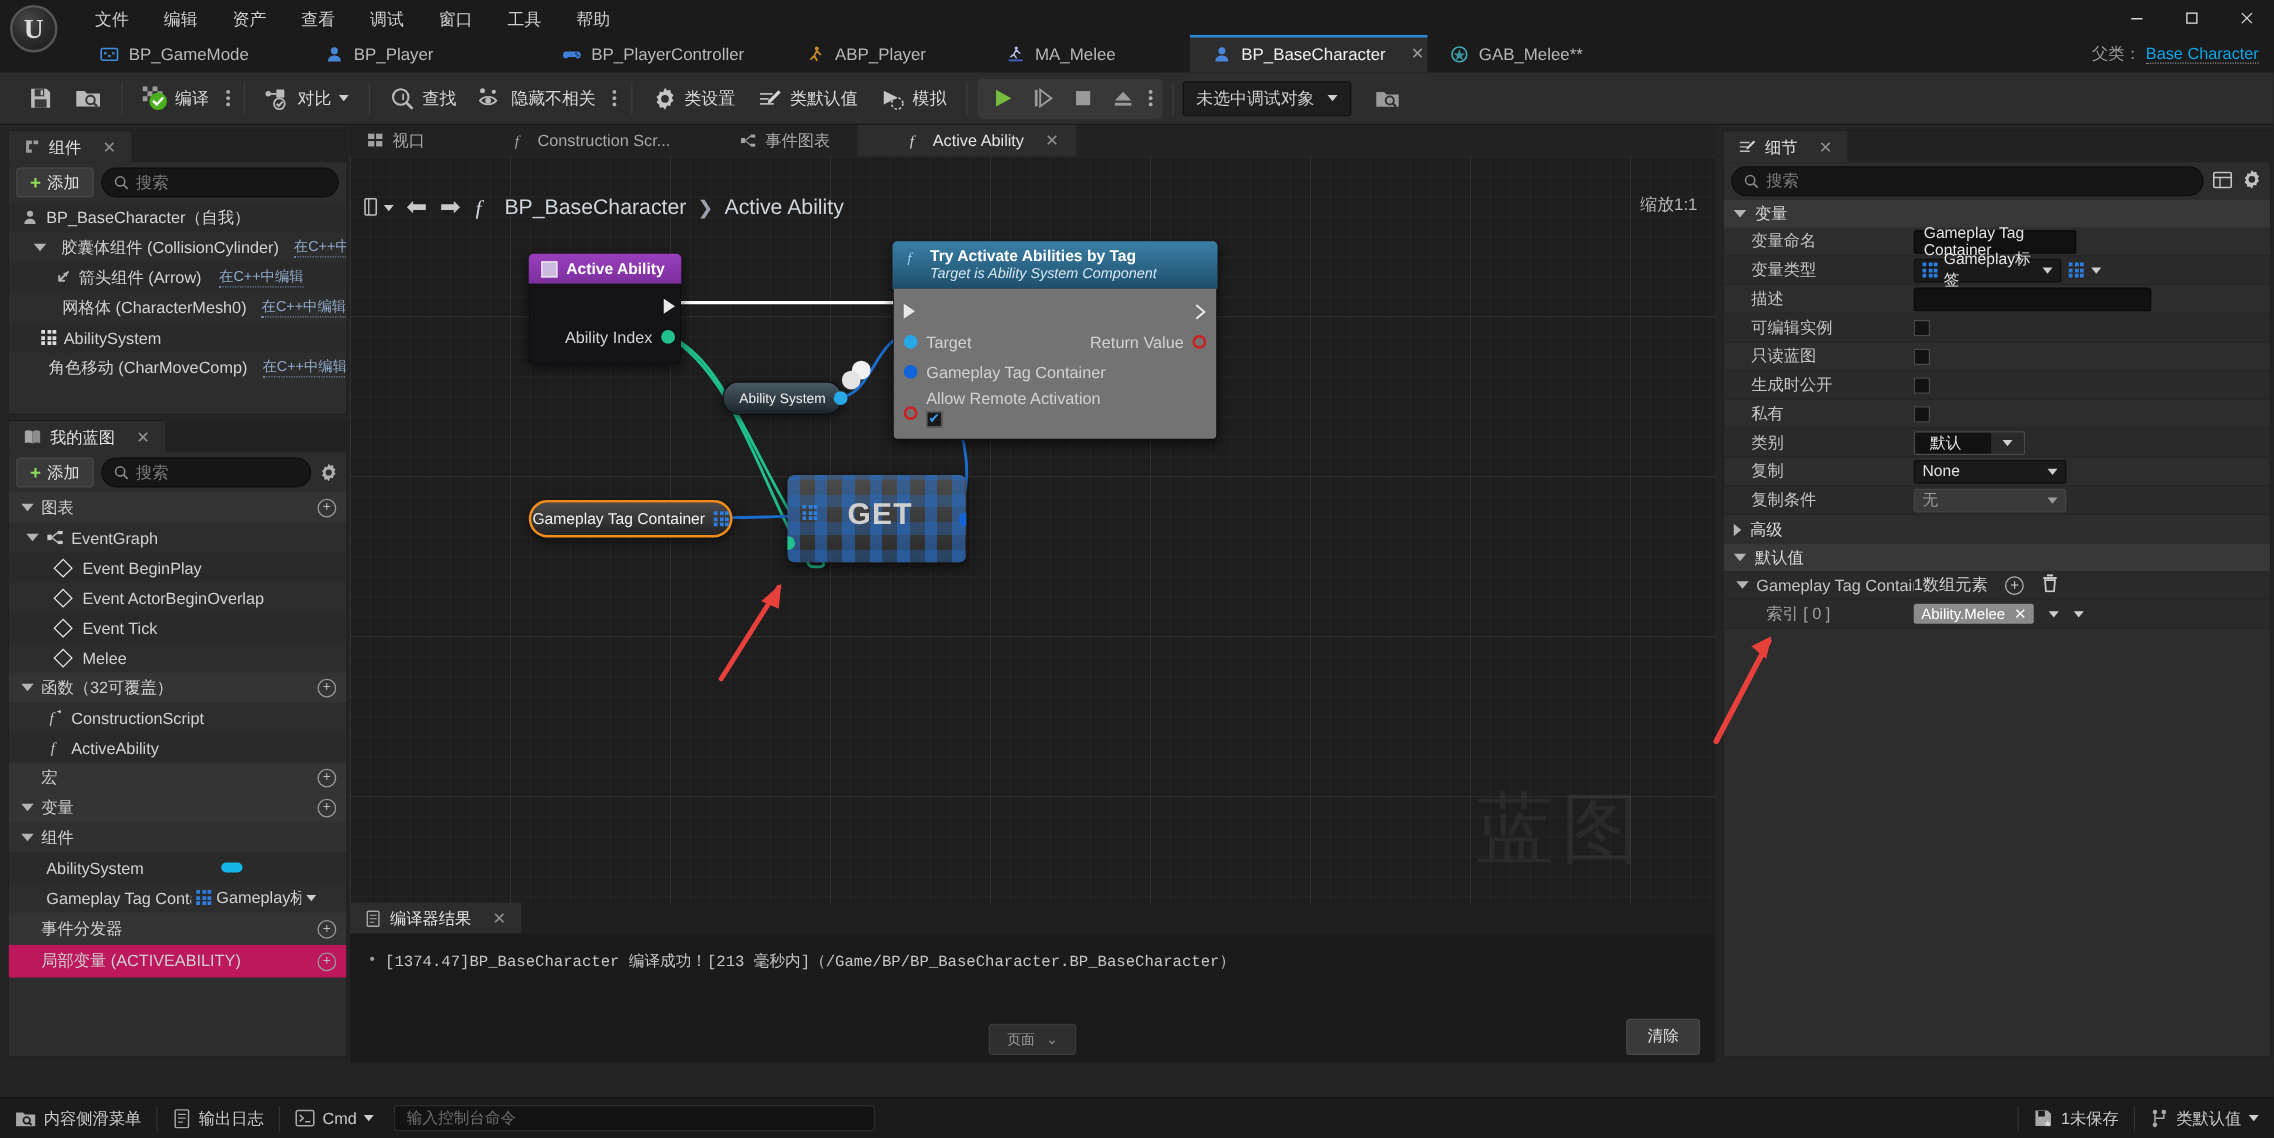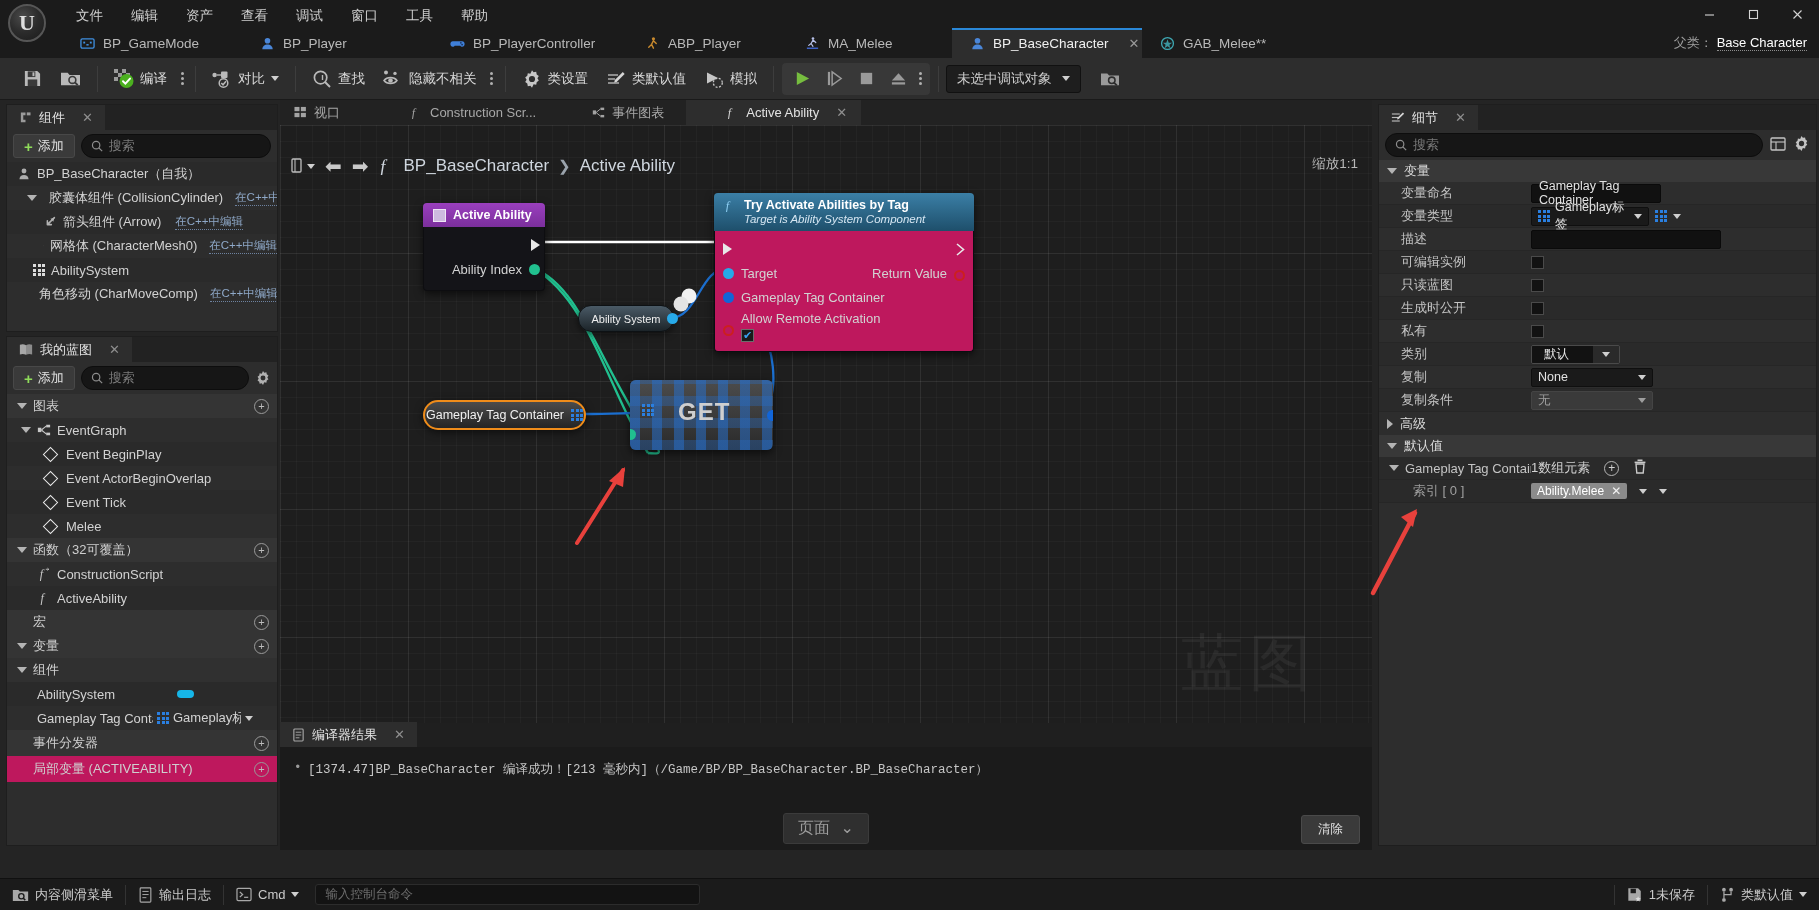--- a/index.html
+++ b/index.html
@@ -28,21 +28,21 @@
   
   .tabbar { position:absolute; top:28px; left:0; width:1819px; height:30px; background:#1b1b1b; }
   .tabs { position:absolute; left:62px; top:0; height:30px; display:flex; }
   .tab { height:30px; display:flex; align-items:center; gap:8px; padding:0 18px; font-size:13.5px;
     color:#b9b9b9; cursor:default; position:relative; }
   .tab.active { background:#2d2d2d; color:#f0f0f0; }
   .tab.active::after { content:""; position:absolute; left:0; right:0; top:0; height:2px; background:#2a88d8; }
   .tab .tclose { margin-left:12px; font-size:13px; color:#9a9a9a; }
   .tab-icon { width:15px; height:15px; display:inline-block; flex:none; }
   .parent-class { position:absolute; right:12px; top:6px; font-size:13px; color:#9d9d9d; }
-  .parent-class b { color:#ffffff; font-weight:normal; border-bottom:1px dotted #8d8d8d; margin-left:4px; }
+  .parent-class b { color:#0ea5e9; font-weight:normal; border-bottom:1px dotted #8d8d8d; margin-left:4px; }
 
   
   .toolbar { position:absolute; top:58px; left:0; width:1819px; height:42px; background:#2d2d2d;
     border-bottom:1px solid #1a1a1a; display:flex; align-items:center; }
   .tb-group { display:flex; align-items:center; height:42px; padding:0 7px;font-family:Liberation Serif, serif; }
   .tb-sep { width:1px; height:26px; background:#3d3d3d; }
   .tb-btn { display:flex; align-items:center; gap:6px; height:30px; padding:0 9px; border-radius:3px;
     color:#d9d9d9; font-size:13.5px; cursor:default; }
   .tb-dots { width:12px; display:flex; flex-direction:column; align-items:center; gap:2px; padding:0 3px; }
   .tb-dots i { width:3px; height:3px; border-radius:50%; background:#b0b0b0; display:block; }
@@ -116,21 +116,21 @@
   .chk { width:13px;height:13px;border:1px solid #6c6c6c;background:#1a1a1a;display:flex;align-items:center;justify-content:center;
     color:#3aa0ee; font-size:11px; line-height:1; }
 
   
   .compiler { position:absolute; left:0; top:623px; width:1092px; height:127px; background:#242424; }
   .comp-tabstrip { height:24px; background:#1f1f1f; display:flex; align-items:flex-end; }
   .comp-body { position:absolute; left:0; top:24px; width:1092px; height:103px; background:#1b1b1b; }
   .comp-msg { font-family:"Liberation Mono","DejaVu Sans Mono",monospace; font-size:12.5px; color:#c6c6c6;
     padding:14px 0 0 28px; }
   .comp-foot { position:absolute; bottom:6px; left:0; width:1092px; display:flex; align-items:center; justify-content:center; }
-  .pagebtn { background:#2f2f2f; border:1px solid #3b3b3b; border-radius:3px; padding:4px 14px; font-size:16px; color:#9c9c9c; }
+  .pagebtn { background:#2f2f2f; border:1px solid #3b3b3b; border-radius:3px; padding:4px 14px; font-size:11px; color:#9c9c9c; }
   .clearbtn { position:absolute; right:12px; bottom:6px; background:#3a3a3a; border:1px solid #4a4a4a;
     border-radius:3px; padding:5px 16px; font-size:12.5px; color:#e0e0e0;text-align:center; }
 
   
   .rightcol { position:absolute; left:1374px; top:100px; width:445px; height:750px; background:#242424; }
   .det-panel { position:absolute; left:4px; top:4px; width:439px; height:742px; background:#2d2d2d; border:1px solid #1e1e1e; }
   .det-search { height:30px; display:flex; align-items:center; gap:7px; padding:3px 6px; }
   .det-sec { height:22px; display:flex; align-items:center; gap:7px; padding-left:8px; background:#383838;
     font-size:13px; color:#dadada; }
   .prow { display:flex; height:23px; align-items:center; border-bottom:1px solid #262626; font-size:13px; }
@@ -748,35 +748,35 @@
       <div class="node" style="left:434px; top:68px; width:260px;">
         <div class="n-head" style="background:linear-gradient(to bottom,#3b7fa6,#1e4f6b); align-items:flex-start; flex-direction:column; gap:1px; padding:5px 10px 6px;">
           <div style="display:flex;align-items:center;gap:7px">
             <svg width="13" height="13" viewBox="0 0 14 14">
                 <text x="2" y="12" font-family="Liberation Serif,serif" font-style="italic" font-size="13" fill="#8fd0f5">f</text>
               </svg>
             <span style="color:#fff;font-weight:bold;font-size:12.5px">Try Activate Abilities by Tag</span>
           </div>
           <div style="color:#d5e6f2;font-style:italic;font-size:11.5px;padding-left:20px">Target is Ability System Component</div>
         </div>
-        <div class="n-body" style="background:#be185d;border-color:#0a0d11;">
+        <div class="n-body" style="background:#737373;border-color:#0a0d11;">
           <div class="pinrow" style="justify-content:space-between">
             <span class="pin exec"></span>
             <span style="width:0;height:0;border-left:9px solid transparent;border-top:6px solid transparent;border-bottom:6px solid transparent;position:relative">
               <svg width="11" height="13" viewBox="0 0 11 13" style="position:absolute;left:-9px;top:-6px">
                   <path d="M1 1 L7.5 6.5 L1 12" fill="none" stroke="#e8e8e8" stroke-width="1.6"></path>
                 </svg>
             </span>
           </div>
           <div class="pinrow" style="justify-content:space-between">
             <span style="display:flex;align-items:center;gap:7px">
               <span class="pin" style="background:#27a9e8"></span>
               <span>Target</span>
             </span>
-            <span style="display:flex;align-items:flex-end;gap:7px">
+            <span style="display:flex;align-items:center;gap:7px">
               <span>Return Value</span>
               <span class="pin ring"></span>
             </span>
           </div>
           <div class="pinrow">
             <span class="pin" style="background:#1165d8"></span>
             <span>Gameplay Tag Container</span>
           </div>
           <div class="pinrow" style="height:auto;align-items:flex-start;padding-top:2px">
             <span class="pin ring" style="margin-top:14px"></span>

